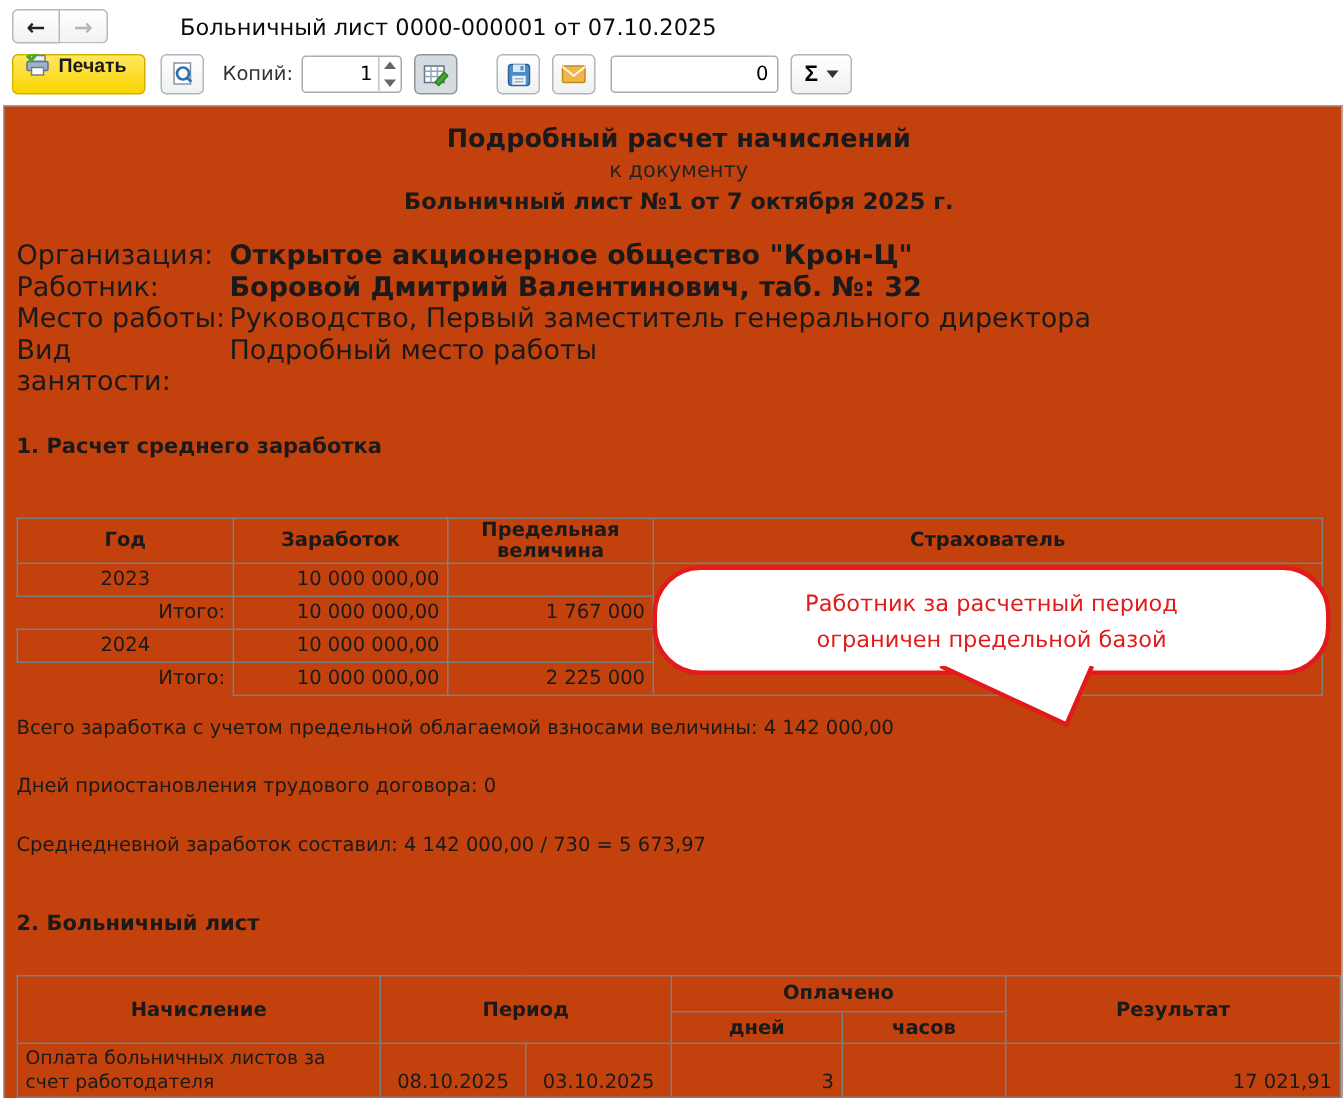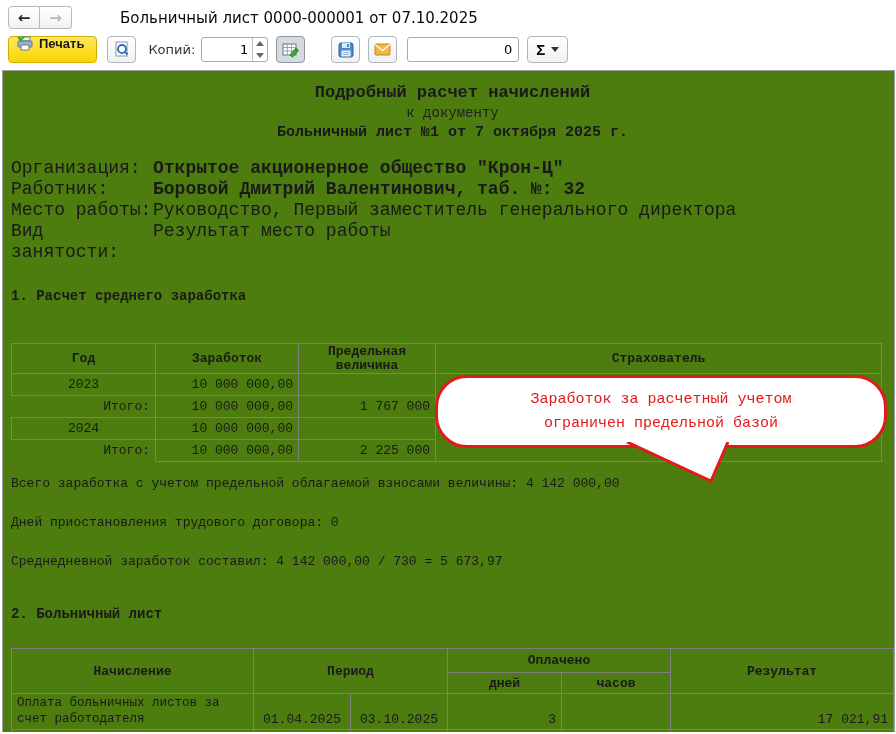--- a/index.html
+++ b/index.html
@@ -33,21 +33,21 @@
   .tri-up { width:0;height:0;border-left:4px solid transparent;border-right:4px solid transparent;border-bottom:5px solid #666; }
   .tri-dn { width:0;height:0;border-left:4px solid transparent;border-right:4px solid transparent;border-top:5px solid #666; }
   .num-field { margin-left:10px; border:1px solid #a6acb2; border-radius:3px; height:25px; width:112px;
     font-size:13px; text-align:right; padding:0 6px; font-family:inherit; outline:none; }
   .btn-sigma { margin-left:8px; padding:0 8px; gap:6px; font-size:15px; font-weight:bold; }
   .sigma-caret { width:0;height:0;border-left:4px solid transparent;border-right:4px solid transparent;border-top:5px solid #333; }
   .gap8 { width:18px; }
 
   
   .doc-panel { position:relative; margin:0 1px 4px 2px; border:1px solid #9aa0a6; border-bottom:none;
-    height:662px; background:#4d7c0f; overflow:hidden; padding:8px 0 0 8px;font-family:Liberation Mono, monospace; }
+    height:662px; background:#c2410c; overflow:hidden; padding:8px 0 0 8px; }
   .doc-title { text-align:center; font-size:17px; font-weight:bold; margin-top:4px; }
   .doc-sub { text-align:center; font-size:14px; margin-top:3px; color:#222; }
   .doc-ref { text-align:center; font-size:15px; font-weight:bold; margin-top:3px; }
 
   .info-block { margin-top:17px; font-size:18px; }
   .info-row { display:flex; line-height:21px; }
   .info-label { width:142px; flex:none; }
   .info-val.b { font-weight:bold; }
 
   .sec-head { font-size:14px; font-weight:bold; margin-top:25px; }
@@ -186,21 +186,21 @@
     <div class="info-row">
       <span class="info-label">Работник:</span>
       <span class="info-val b">Боровой Дмитрий Валентинович, таб. №: 32</span>
     </div>
     <div class="info-row">
       <span class="info-label">Место работы:</span>
       <span class="info-val">Руководство, Первый заместитель генерального директора</span>
     </div>
     <div class="info-row">
       <span class="info-label">Вид занятости:</span>
-      <span class="info-val">Результат место работы</span>
+      <span class="info-val">Подробный место работы</span>
     </div>
   </div>
 
   <div class="sec-head">1. Расчет среднего заработка</div>
 
   <div class="t1-wrap">
 
     <table class="t1">
       <colgroup>
           <col style="width:144px">
@@ -233,21 +233,21 @@
       </tr>
       <tr>
         <td class="nob r">Итого:</td>
         <td class="bd r">10 000 000,00</td>
         <td class="bd r">2 225 000</td>
       </tr>
     </tbody>
       </table>
 
     <div class="callout">
-      <div>Заработок за расчетный учетом</div>
+      <div>Работник за расчетный период</div>
       <div>ограничен предельной базой</div>
     </div>
     <svg class="callout-tail" width="116" height="46" viewBox="0 0 116 46">
       <path d="M 10 0 L 94 39 L 111 0" fill="#ffffff" stroke="#e21a1a" stroke-width="3"></path>
     </svg>
   </div>
 
   <div class="sum-line first">Всего заработка с учетом предельной облагаемой взносами величины: 4 142 000,00</div>
   <div class="sum-line">Дней приостановления трудового договора: 0</div>
   <div class="sum-line">Среднедневной заработок составил: 4 142 000,00 / 730 = 5 673,97</div>
@@ -269,21 +269,21 @@
       <th rowspan="2" colspan="2">Период</th>
       <th colspan="2">Оплачено</th>
       <th rowspan="2">Результат</th>
     </tr>
     <tr style="height:21px;">
       <th>дней</th>
       <th>часов</th>
     </tr>
     <tr style="height:36px;">
       <td class="tl">Оплата больничных листов за счет работодателя</td>
-      <td class="c">01.04.2025</td>
+      <td class="c">08.10.2025</td>
       <td class="c">03.10.2025</td>
       <td class="r">3</td>
       <td class="r"></td>
       <td class="r">17 021,91</td>
     </tr>
     <tr style="height:22px;">
       <td class="tl">Больничный</td>
       <td class="c">04.10.2025</td>
       <td class="c">10.10.2025</td>
       <td class="r">7</td>

